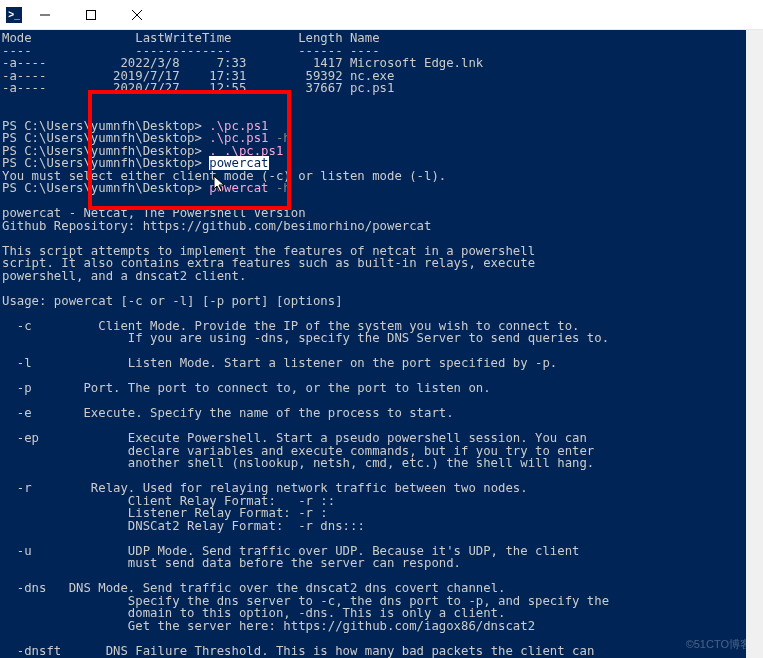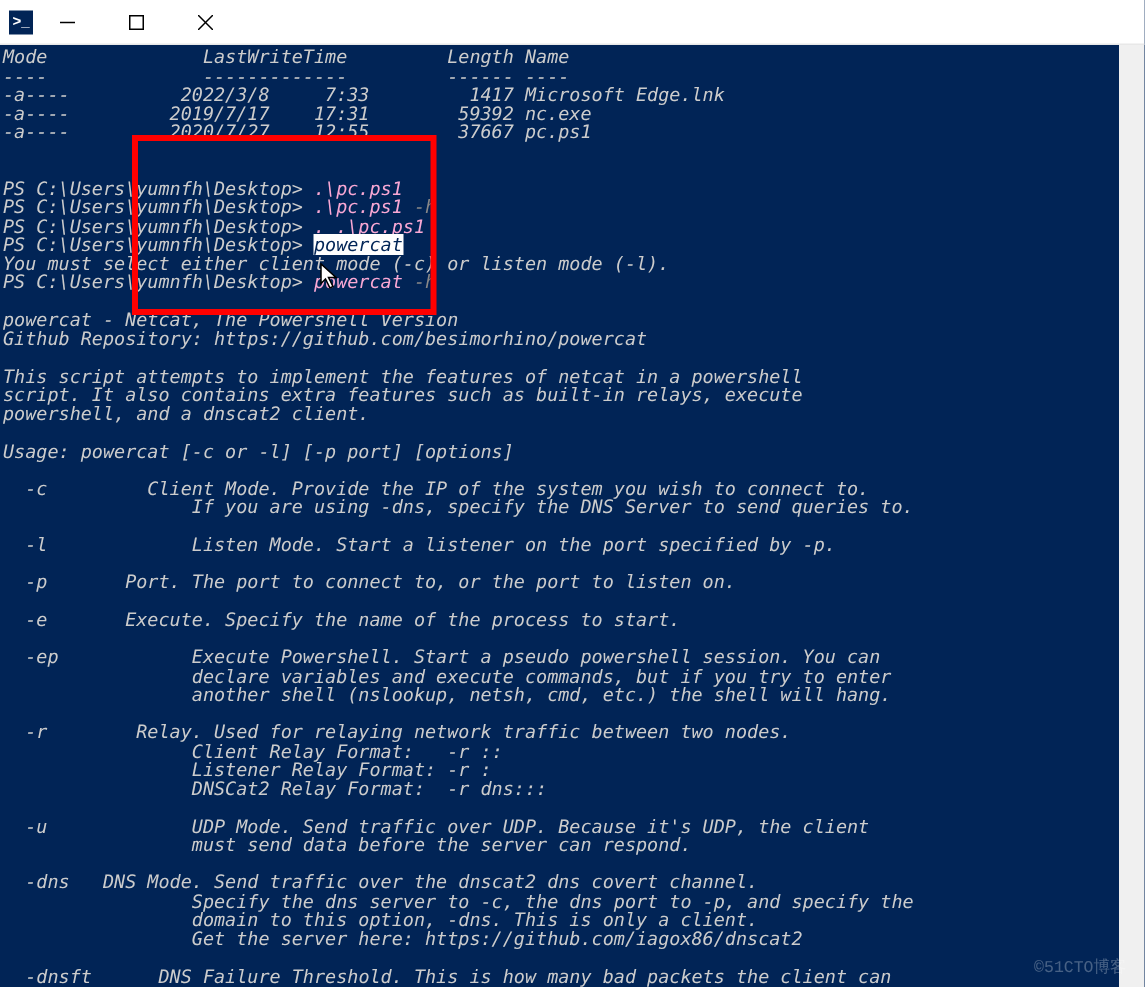--- a/index.html
+++ b/index.html
@@ -48,41 +48,40 @@
   .scrollbar {
     position:absolute; right:0; top:0; width:17px; height:100%;
     background:#f0f0f0;
   }
   .terminal {
     font-family: "NSimSun","SimSun","Consolas",monospace;
     font-size: 12.3px;
     line-height: 12.5px;
     white-space: pre;
     padding: 2px 0 0 2px;
-    font-style: italic;
   }
   .terminal .l { display:block; height:12.5px; }
   .y { color:#f9a8d4;margin-top:43px; }
   .hl { background:#fefefe; color:#012456; }
   .g  { color:#888888; }
   .redbox {
     position:absolute;
     border: 4px solid #ff0000;
     pointer-events:none;
   }
   .cursor-img {
     position:absolute;
     width:14px; height:20px;
     pointer-events:none;
   }
   .cursor-img svg { display:block; }
   .watermark {
     position:absolute; right:12px; bottom:6px;
     font-size:11px; color:rgba(255,255,255,.28);
-    font-family: Liberation Mono, monospace;
+    font-family: Liberation Sans, sans-serif;
   }
 </style>
 </head>
 <body>
 
 <div class="titlebar">
   <div class="icon">&gt;_</div>
   <div class="controls">
     <div class="wbtn">
       <svg width="10" height="10">

